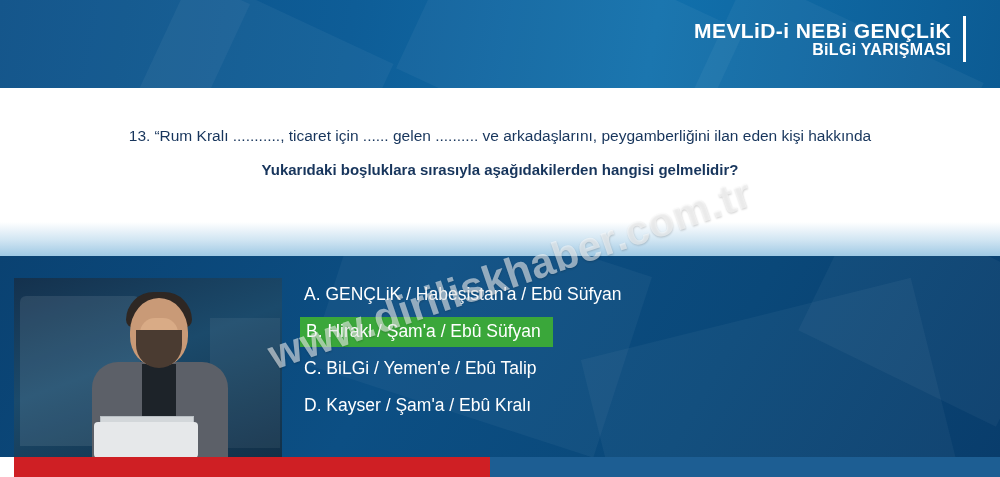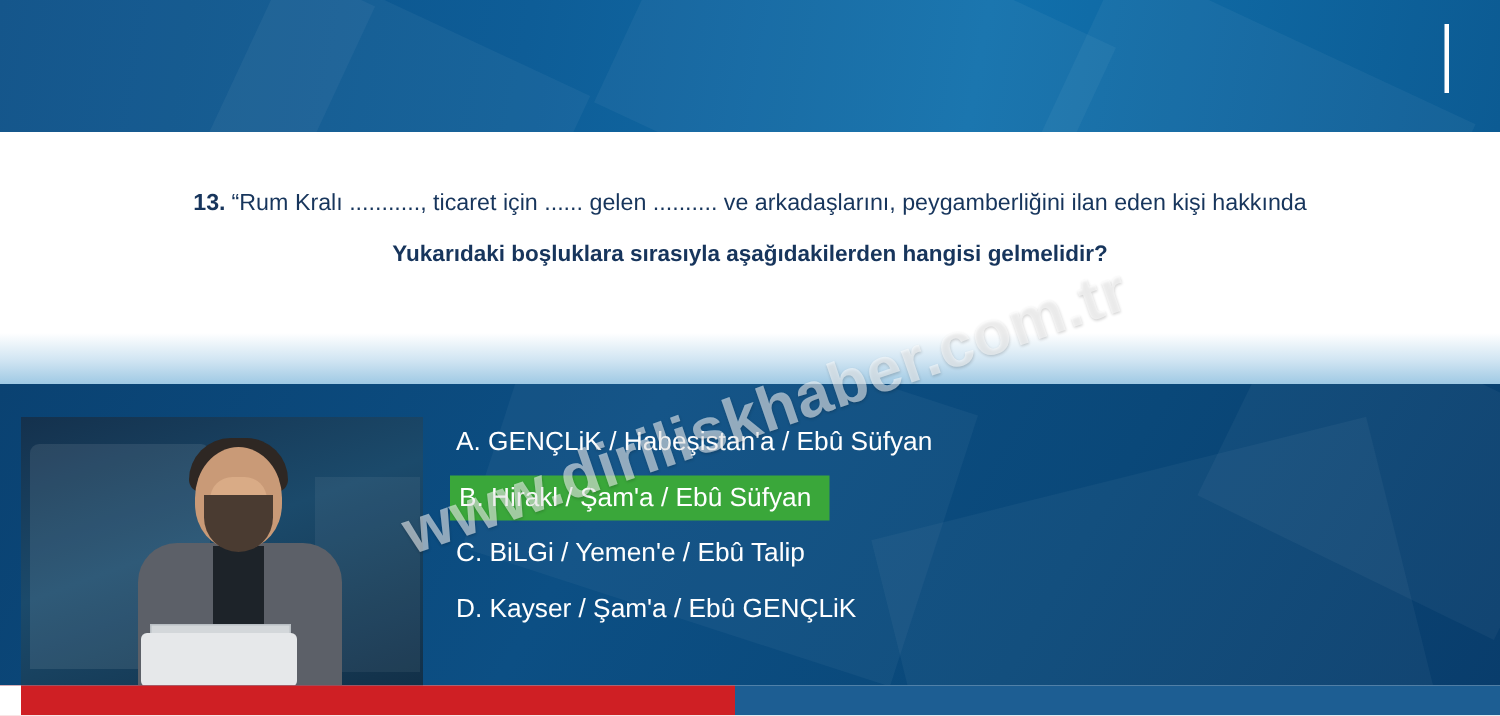--- a/index.html
+++ b/index.html
@@ -90,21 +90,21 @@
     text-align: center;
     color: #17355c;
     font-size: 15.5px;
     line-height: 1.55;
   }
   .q-line1 {
     display: block;
     padding: 0 90px;
   }
   .q-number {
-    font-weight: bold;
+    font-weight: normal;
     margin-right: 4px;
   }
   .q-line2 {
     display: block;
     padding: 0 90px;
   }
   .q-prompt {
     display: block;
     padding: 10px 90px 0 90px;
     font-weight: bold;
@@ -285,20 +285,24 @@
 
 <div class="screen">
 
   <div class="top-band">
     <div class="facet f1"></div>
     <div class="facet f2"></div>
     <div class="facet f3"></div>
     <div class="facet f4"></div>
 
     <div class="logo">
+      <div class="logo-text">
+        <div class="logo-line1">MEVLiD-i NEBi GENÇLiK</div>
+        <div class="logo-line2">BiLGi YARIŞMASI</div>
+      </div>
       <div class="logo-divider"></div>
     </div>
   </div>
 
   <div class="question-panel">
     <div class="question-body">
       <span class="q-line1">
         <span class="q-number">13.</span><span>“Rum Kralı ..........., ticaret için ...... gelen .......... ve arkadaşlarını, peygamberliğini ilan eden kişi hakkında</span>
       </span>
       <span class="q-prompt">Yukarıdaki boşluklara sırasıyla aşağıdakilerden hangisi gelmelidir?</span>
@@ -322,21 +326,21 @@
       <div class="vb-person-face"></div>
       <div class="vb-person-beard"></div>
       <div class="vb-laptop-screen"></div>
       <div class="vb-laptop"></div>
     </div>
 
     <div class="options">
       <div class="option">A. GENÇLiK / Habeşistan'a / Ebû Süfyan</div><br>
       <div class="option correct">B. Hirakl / Şam'a / Ebû Süfyan</div><br>
       <div class="option">C. BiLGi / Yemen'e / Ebû Talip</div><br>
-      <div class="option">D. Kayser / Şam'a / Ebû GENÇLiK</div>
+      <div class="option">D. Kayser / Şam'a / Ebû Kralı</div>
     </div>
   </div>
 
   <div class="ticker">
     <div class="ticker-red">
       <div class="ticker-white-edge"></div>
     </div>
     <div class="ticker-blue"></div>
   </div>
 

